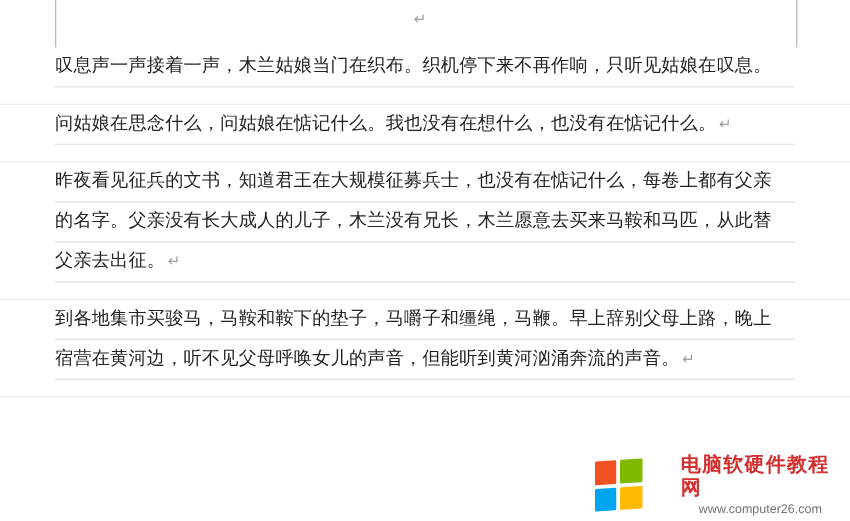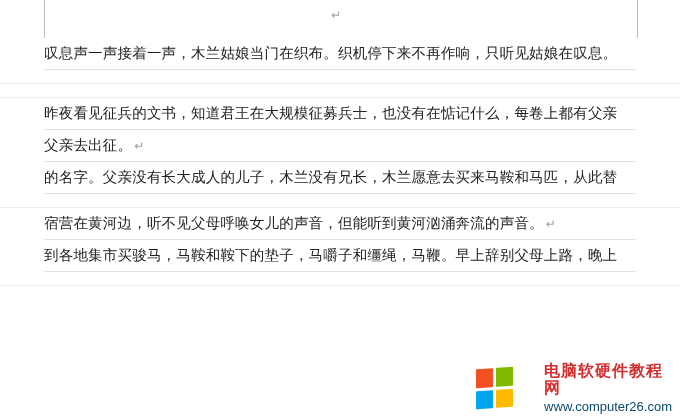--- a/index.html
+++ b/index.html
@@ -123,22 +123,22 @@
     margin-left: 24px;
   }
   .wm-title {
     font-size: 16px;
     font-weight: bold;
     color: #d32f2f;
     font-family: "DejaVu Sans", "Liberation Sans", sans-serif;
     letter-spacing: 1px;
   }
   .wm-url {
-    font-size: 13px;
-    color: #0c4a6e;
+    font-size: 10px;
+    color: #737373;
     font-family: "Liberation Sans", sans-serif;
     margin-top: 3px;
   }
 </style>
 </head>
 <body>
 
 <div class="page">
 
   <div class="top-gap">
@@ -147,32 +147,35 @@
     <div class="pilcrow-top">↵</div>
   </div>
 
   <div class="body-area">
 
     <div class="para">
       <div class="line"><span>叹息声一声接着一声，木兰姑娘当门在织布。织机停下来不再作响，只听见姑娘在叹息。</span></div>
     </div>
     <div class="spacer"></div>
 
+    <div class="para">
+      <div class="line"><span>问姑娘在思念什么，问姑娘在惦记什么。我也没有在想什么，也没有在惦记什么。</span><span class="pilcrow">↵</span></div>
+    </div>
     <div class="spacer"></div>
 
     <div class="para">
       <div class="line"><span>昨夜看见征兵的文书，知道君王在大规模征募兵士，也没有在惦记什么，每卷上都有父亲</span></div>
+      <div class="line"><span>的名字。父亲没有长大成人的儿子，木兰没有兄长，木兰愿意去买来马鞍和马匹，从此替</span></div>
       <div class="line"><span>父亲去出征。</span><span class="pilcrow">↵</span></div>
-      <div class="line"><span>的名字。父亲没有长大成人的儿子，木兰没有兄长，木兰愿意去买来马鞍和马匹，从此替</span></div>
     </div>
     <div class="spacer"></div>
 
     <div class="para">
+      <div class="line"><span>到各地集市买骏马，马鞍和鞍下的垫子，马嚼子和缰绳，马鞭。早上辞别父母上路，晚上</span></div>
       <div class="line"><span>宿营在黄河边，听不见父母呼唤女儿的声音，但能听到黄河汹涌奔流的声音。</span><span class="pilcrow">↵</span></div>
-      <div class="line"><span>到各地集市买骏马，马鞍和鞍下的垫子，马嚼子和缰绳，马鞭。早上辞别父母上路，晚上</span></div>
     </div>
     <div class="spacer"></div>
 
 
   </div>
 
   <div class="watermark">
     <div class="wm-flag">
       <i></i>
         <i></i>

